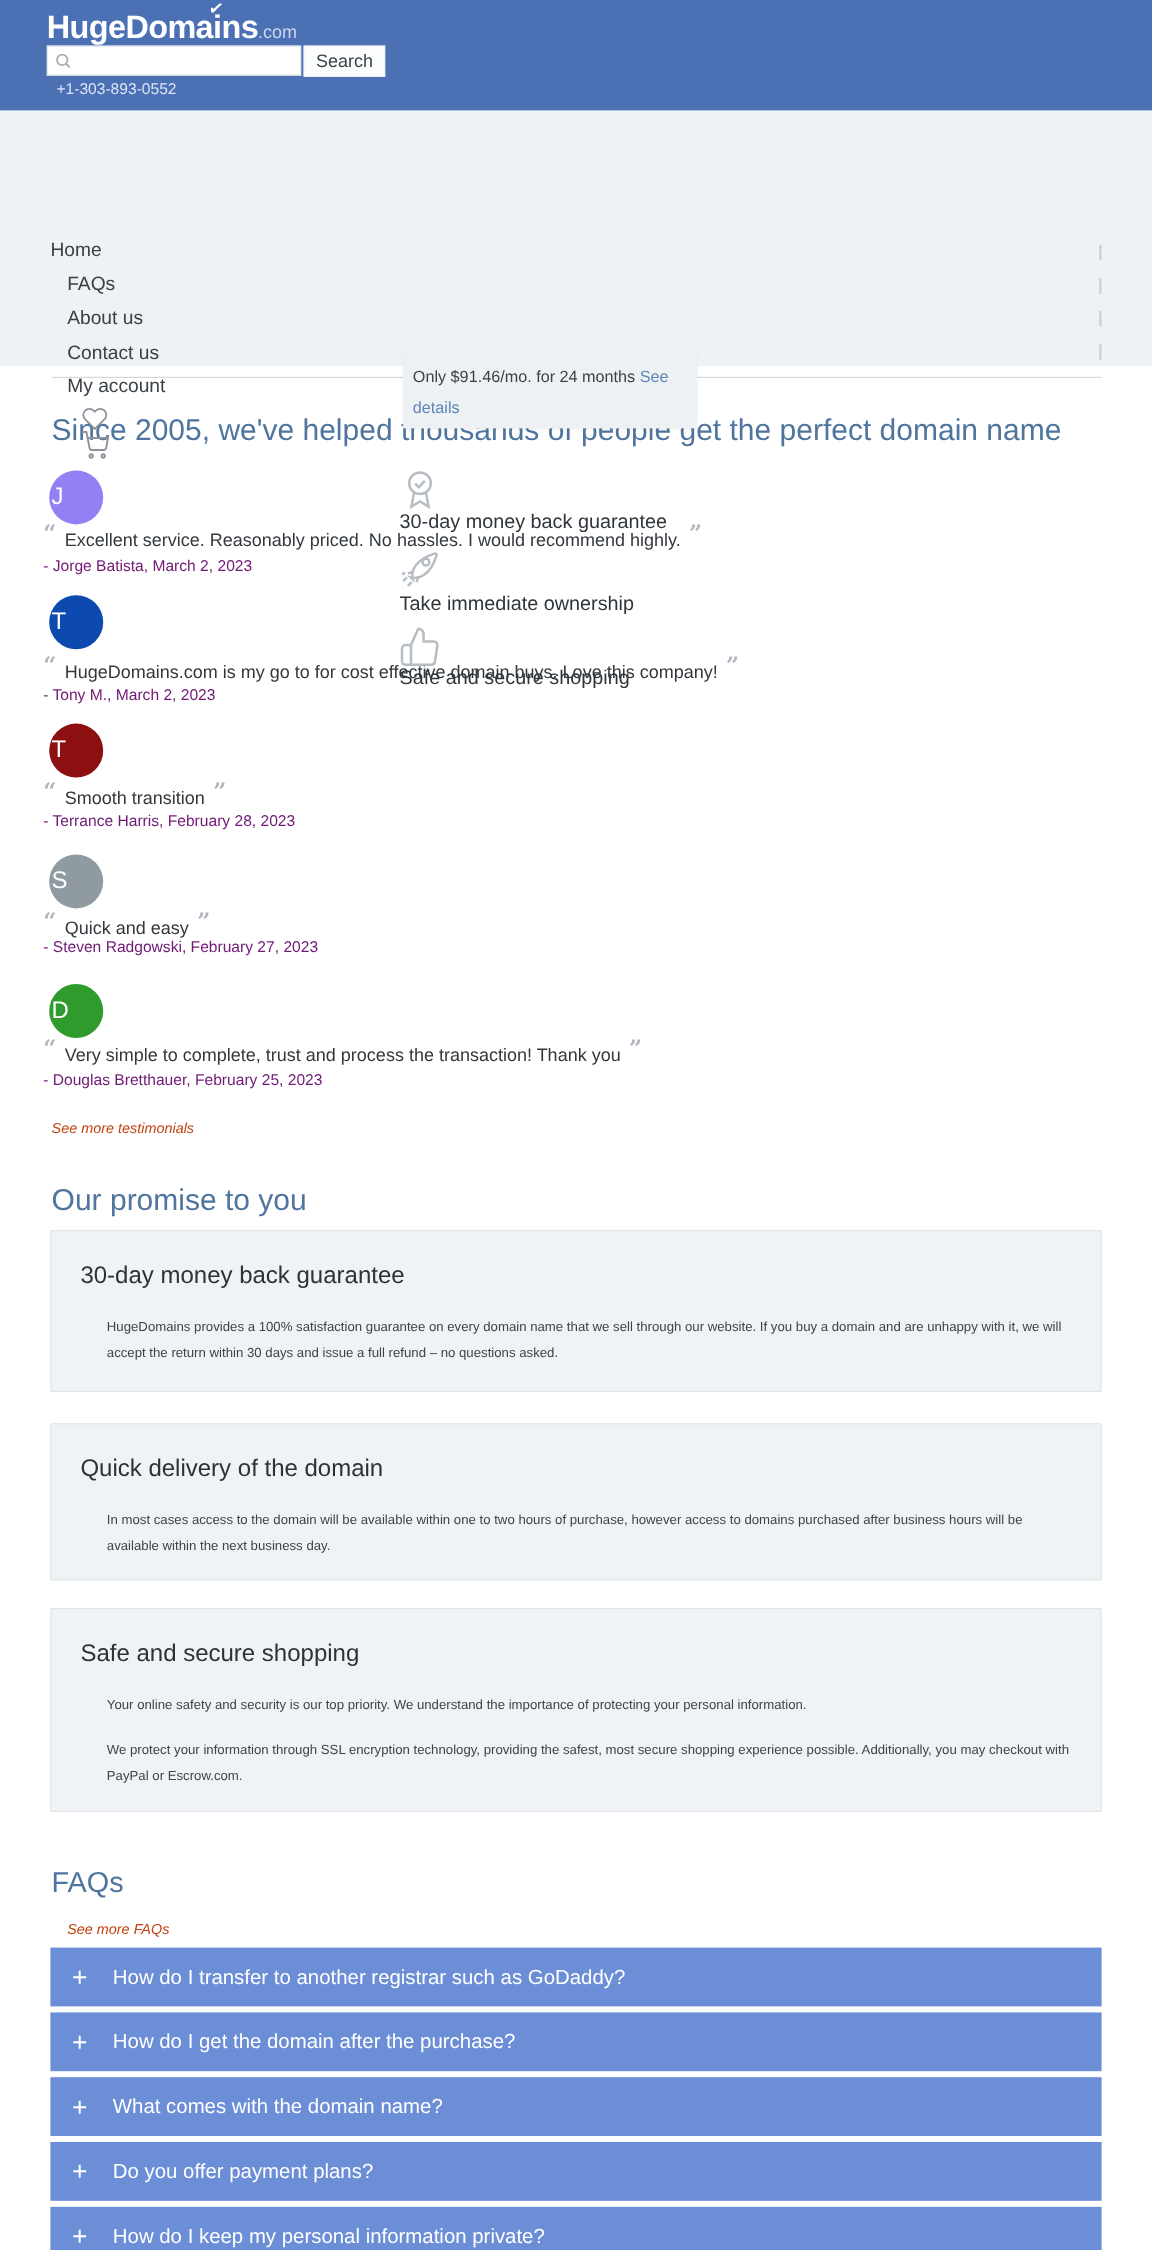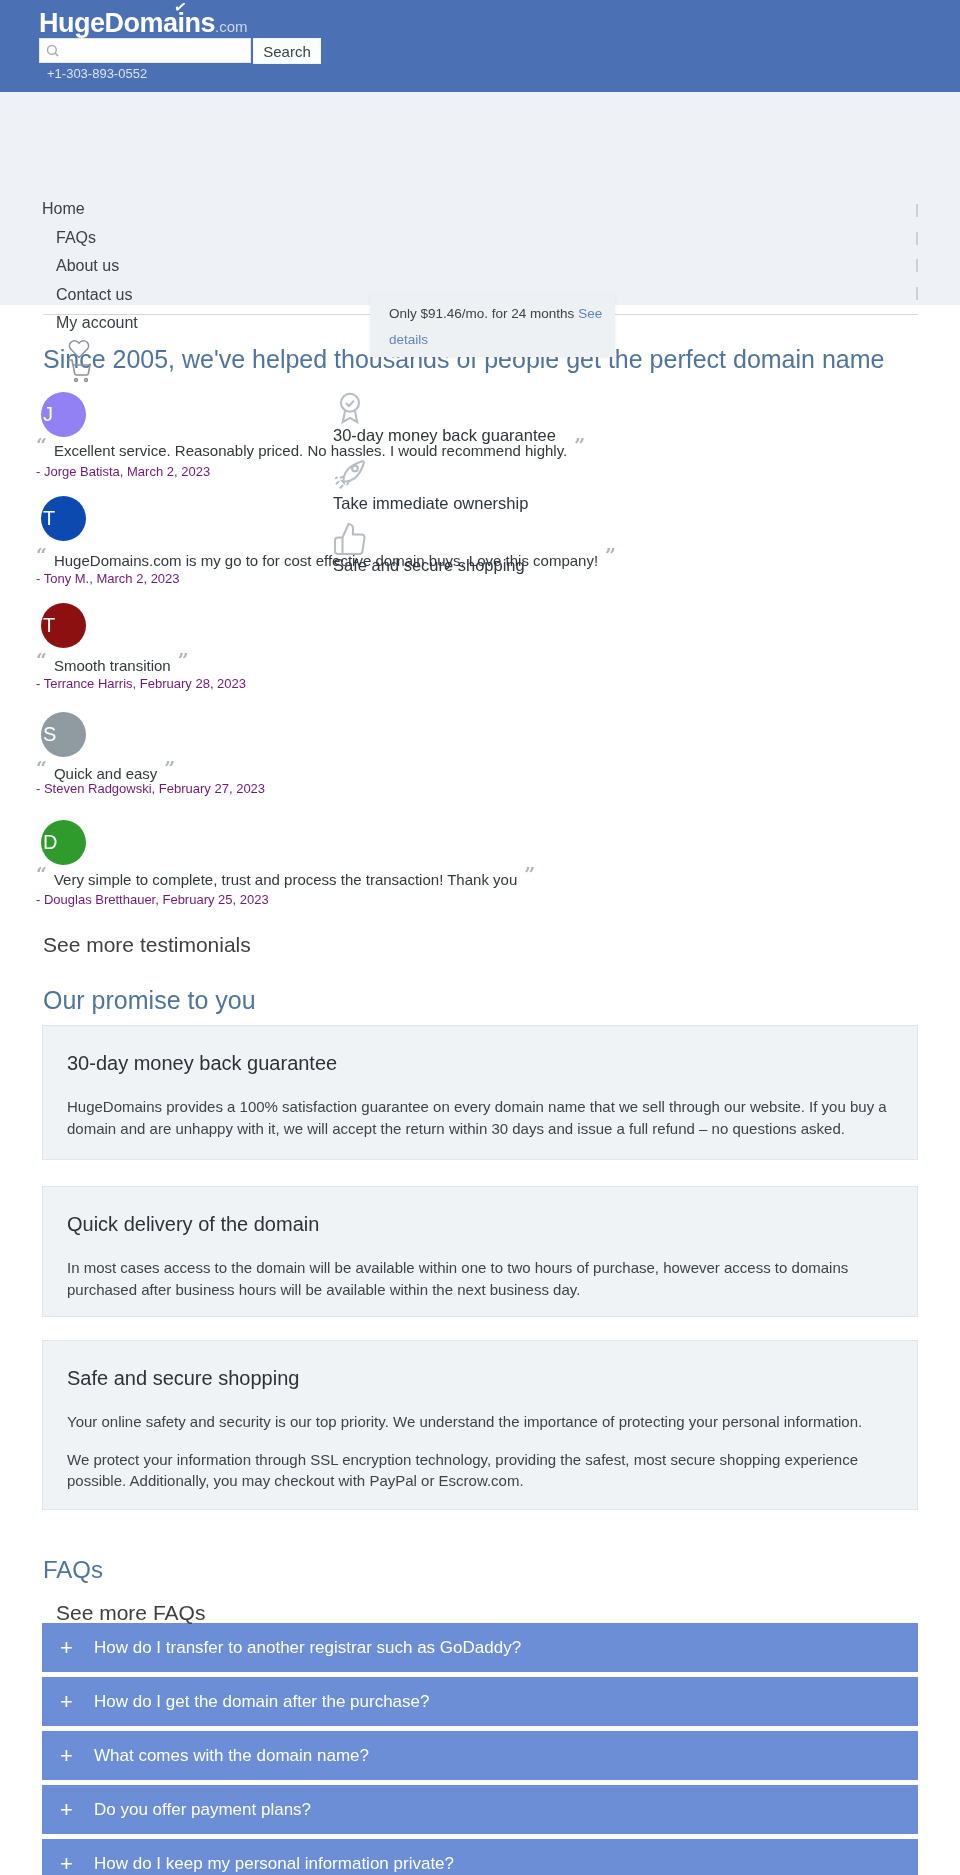--- a/index.html
+++ b/index.html
@@ -30,55 +30,55 @@
   .panel-icon { position:absolute; color:#8d949c; cursor:pointer; }
   .heart-pos { left:67px; top:246px; width:24px; height:22px; }
   .cart-pos  { left:66px; top:267px; width:26px; height:24px; }
   .sep { position:absolute; left:916px; width:2px; height:13px; background:#ccd1d6; }
   .sp0 { top:112px; } .sp1 { top:140px; } .sp2 { top:167px; } .sp3 { top:195px; }
 
   
   .questions-line { position:absolute; left:43px; top:282px; font-size:15px; color:#3c4248; z-index:1; white-space:nowrap; }
   .questions-line a { color:#7d9cc3; text-decoration:none; cursor:pointer; }
   .divider { position:absolute; left:43px; top:314px; width:875px; height:1px; background:#d4d8dc; z-index:1; }
-  .tooltip { position:absolute; left:336px; top:293px; width:245px; height:64px; background:#eef1f4; z-index:3; padding:8px 0 0 19px; font-size:13.5px; line-height:26px; color:#3c4248; box-shadow:0 1px 3px rgba(0,0,0,0.07);margin-left:34px; }
+  .tooltip { position:absolute; left:336px; top:293px; width:245px; height:64px; background:#eef1f4; z-index:3; padding:8px 0 0 8px; font-size:13.5px; line-height:26px; color:#3c4248; box-shadow:0 1px 3px rgba(0,0,0,0.07); }
   .tooltip .link { color:#5b87b7; text-decoration:none; cursor:pointer; }
 
   
   .intro-heading { position:absolute; left:43px; top:345px; width:890px; font-size:25px; font-weight:normal; color:#4f759e; z-index:1; white-space:nowrap; }
 
   
   .avatar { position:absolute; left:41px; width:45px; height:45px; border-radius:50%; overflow:hidden; display:flex; align-items:center; z-index:1; }
   .avatar span { color:#fff; font-size:20px; margin-left:2px; }
   .av0 { top:392px; } .av1 { top:496px; } .av2 { top:603px; } .av3 { top:712px; } .av4 { top:820px; }
   .quote { position:absolute; left:36px; font-size:15px; color:#33383d; z-index:1; white-space:nowrap; }
   .q0 { top:438px; } .q1 { top:548px; } .q2 { top:653px; } .q3 { top:761px; } .q4 { top:867px; }
   .qm { font-family:"DejaVu Serif", serif; font-weight:bold; font-size:19px; color:#b0b7be; position:relative; top:-4px; }
   .qm-open { margin-right:7px; } .qm-close { margin-left:7px; }
   .attr { position:absolute; left:36px; font-size:13px; color:#701a75; z-index:1; }
   .a0 { top:464px; } .a1 { top:571px; } .a2 { top:676px; } .a3 { top:781px; } .a4 { top:892px; }
-  .see-more { position:absolute; font-size:21px; color:#404040; text-decoration:none; cursor:pointer; z-index:1; }
+  .see-more { position:absolute; font-size:12px; color:#c2410c; text-decoration:none; cursor:pointer; z-index:1;font-style:italic; }
   .see-more-testimonials { left:43px; top:933px; }
 
   
   .benefit-icon { position:absolute; left:332px; color:#b7bdc3; z-index:1; }
   .bi0 { top:390px; width:36px; height:36px; }
   .bi1 { top:455px; width:38px; height:38px; }
   .bi2 { top:521px; width:36px; height:36px; }
   .benefit-label { position:absolute; left:333px; font-size:16.5px; color:#2f353b; z-index:1; white-space:nowrap; }
   .bl0 { top:426px; } .bl1 { top:494px; } .bl2 { top:556px; }
 
   
   .promise-heading { position:absolute; left:43px; top:986px; font-size:25px; font-weight:normal; color:#4f759e; }
   .pbox { position:absolute; left:42px; width:876px; background:#f0f3f6; border:1px solid #e2e6ea; padding:26px 24px; }
   .pb0 { top:1025px; height:135px; }
   .pb1 { top:1186px; height:131px; }
   .pb2 { top:1340px; height:170px; }
   .pbox h3 { font-size:20px; font-weight:normal; color:#2c3237; }
-  .pbox p { font-size:15px; color:#3d434a; line-height:21.5px; margin-top:21px; }
+  .pbox p { font-size:11px; color:#3d434a; line-height:21.5px; margin-top:21px;margin-left:22px; }
   .pbox p.second { margin-top:16px; }
 
   
   .faqs-heading { position:absolute; left:43px; top:1556px; font-size:24px; font-weight:normal; color:#4f759e; }
   .see-more-faqs { left:56px; top:1601px; }
   .fbar { position:absolute; left:42px; width:876px; height:49px; background:#6b8ed6; color:#fff; display:flex; align-items:center; cursor:pointer; }
   .f0 { top:1623px; } .f1 { top:1677px; } .f2 { top:1731px; } .f3 { top:1785px; } .f4 { top:1839px; }
   .fbar .plus { font-size:22px; font-weight:300; margin-left:18px; width:16px; }
   .fbar .fq { font-size:17px; margin-left:18px; }
 </style>

